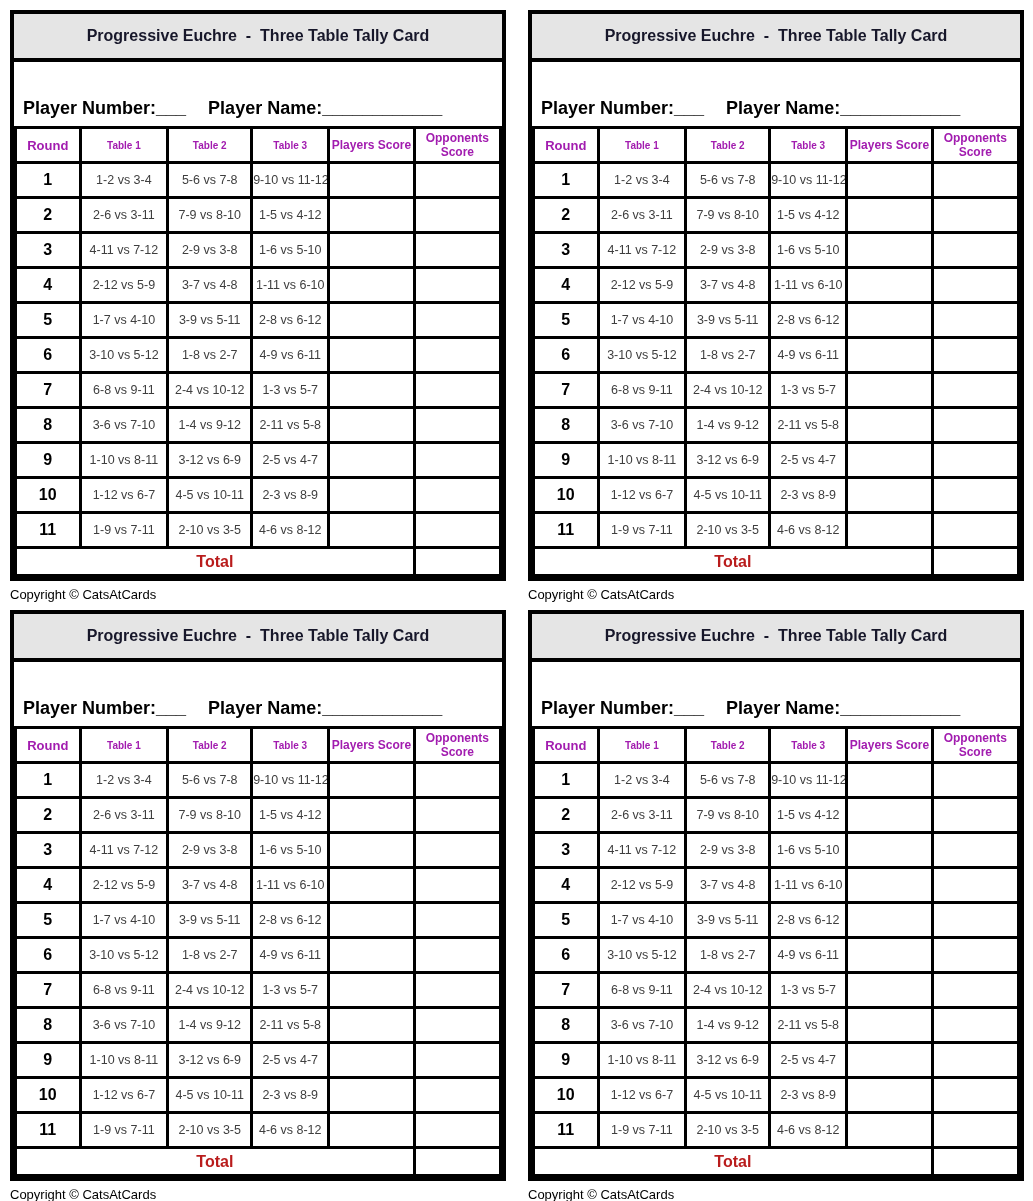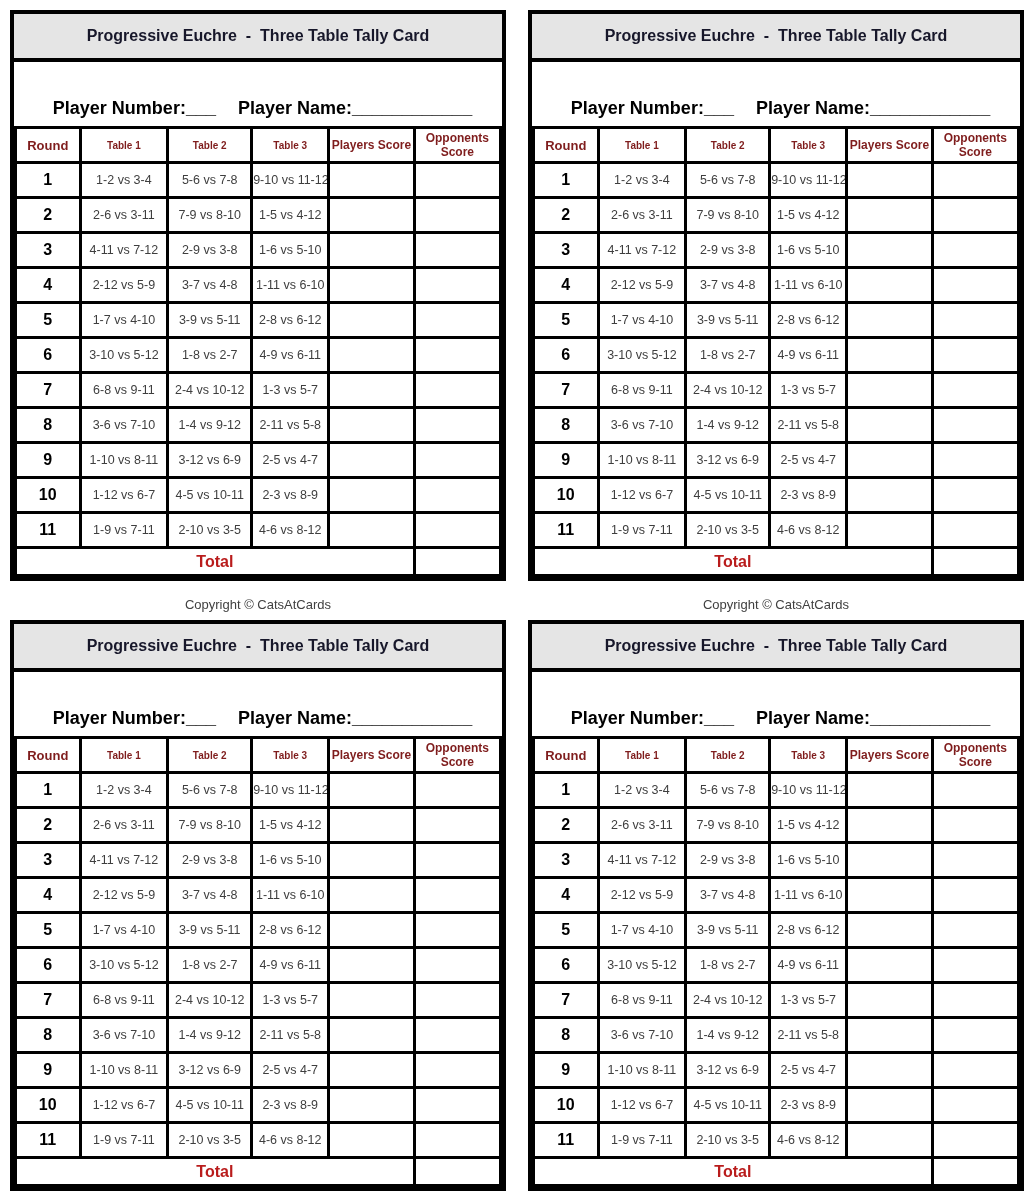--- a/index.html
+++ b/index.html
@@ -41,42 +41,41 @@
   }
   .player-line {
     height: 57px;
     display: flex;
     align-items: flex-end;
     padding: 0 0 7px 9px;
     font-weight: bold;
     font-size: 18px;
     color: #000000;
     white-space: pre;
-    justify-content: center;
   }
   .player-gap { display: inline-block; width: 22px; }
   table.tally {
     border-collapse: collapse;
     width: 100%;
     table-layout: fixed;
   }
   table.tally th, table.tally td {
     border: 3px solid #000000;
     text-align: center;
     padding: 0;
     overflow: hidden;
     background: #ffffff;
   }
   .col-round     { width: 13.3%; }
   .col-table1    { width: 18.1%; }
   .col-table2    { width: 17.3%; }
   .col-table3    { width: 15.9%; }
   .col-players   { width: 17.6%; }
   .col-opponents { width: 17.8%; }
-  thead th { height: 32px; color: #7f1d1d; }
+  thead th { height: 32px; color: #a21caf; }
   th.th-round  { font-size: 13px; font-weight: bold; }
   th.th-table  { font-size: 10px; font-weight: bold; }
   th.th-score  { font-size: 12px; font-weight: bold; line-height: 1.2; }
   tbody td { height: 32px; }
   td.round-cell {
     font-weight: bold;
     font-size: 16px;
     color: #000000;
   }
   td.matchup-cell {
@@ -89,24 +88,24 @@
     background: #ecdff7;
     text-align: right;
     font-weight: bold;
     font-size: 16px;
     color: #b91c1c;
     height: 25px;
     padding-right: 8px;
   }
   td.total-score-cell { background: #ffffff; height: 25px; }
   .copyright {
-    text-align: center;
+    text-align: left;
     font-size: 13px;
-    color: #404040;
-    margin-top: 16px;
+    color: #000000;
+    margin-top: 6px;
   }
 </style>
 </head>
 <body>
 
 <div class="sheet" id="sheet">
   <div class="card-slot">
     <div class="card">
       <div class="title-band">
         <span>Progressive Euchre  -  Three Table Tally Card</span>

